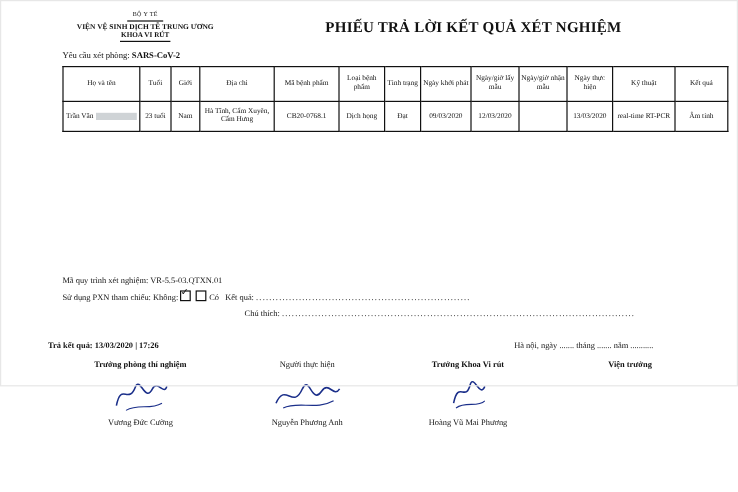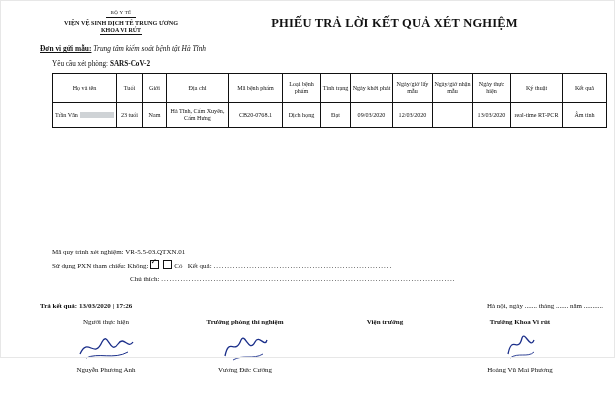--- a/index.html
+++ b/index.html
@@ -11,21 +11,21 @@
     height: 410px;
     background: #ffffff;
     font-family: "Liberation Serif", serif;
     color: #111111;
     overflow: hidden;
     position: relative;
   }
   .page {
     position: relative;
     width: 615px;
-    height: 358px;
+    height: 322px;
     box-sizing: border-box;
     padding: 6px 12px 16px 12px;
   }
 
   
   .header {
     display: flex;
     align-items: flex-start;
     padding-top: 4px;
   }
@@ -160,31 +160,32 @@
     content: "✓";
     position: absolute;
     left: 0px;
     top: -3px;
     font-size: 8px;
     line-height: 1;
     color: #111;
   }
   .note-line {
     padding-left: 78px;
+    text-align: center;
   }
 
   
   .result-row {
     margin-top: 16px;
     padding-left: 28px;
     font-size: 7px;
     display: flex;
   }
   .result-left { width: 330px; font-weight: bold; }
-  .result-right { flex: 1; text-align: right; }
+  .result-right { flex: 1; text-align: center; }
 
   
   .sign-row {
     margin-top: 8px;
     padding-left: 30px;
     display: flex;
     font-size: 7px;
   }
   .sign-col {
     text-align: center;
@@ -237,24 +238,20 @@
       <div class="org-ministry-underline"></div>
       <div class="org-institute">VIỆN VỆ SINH DỊCH TỄ TRUNG ƯƠNG</div>
       <div class="org-dept">KHOA VI RÚT</div>
       <div class="org-dept-underline"></div>
     </div>
     <div class="title-block">
       <div class="doc-title">PHIẾU TRẢ LỜI KẾT QUẢ XÉT NGHIỆM</div>
     </div>
   </div>
 
-  <div class="sender-line">
-    <span class="sender-label">Đơn vị gửi mẫu:</span>
-    <span class="sender-value">Trung tâm kiểm soát bệnh tật Hà Tĩnh</span>
-  </div>
 
   <div class="request-line">
     <span>Yêu cầu xét phòng:</span>
     <span class="request-value">SARS-CoV-2</span>
   </div>
 
   <table class="main-table">
     <colgroup>
       <col style="width:64px">
         <col style="width:26px">
@@ -329,54 +326,54 @@
   <div class="result-row">
     <div class="result-left">
       <span>Trả kết quả:</span>
       <span>13/03/2020</span> |
       <span>17:26</span>
     </div>
     <div class="result-right">Hà nội, ngày ....... tháng ....... năm ...........</div>
   </div>
 
   <div class="sign-row">
+    <div class="sign-col c2">
+      <div class="sign-title bold">Trưởng phòng thí nghiệm</div>
+      <div class="sign-space">
+        <svg class="sig" width="52" height="34" viewBox="0 0 52 34">
+          <path d="M6 26 C10 6, 16 26, 22 10 C26 2, 30 24, 36 12 C40 4, 46 18, 48 10" fill="none" stroke="#1b2f8a" stroke-width="1.3"></path>
+          <path d="M14 30 C24 24, 34 30, 44 24" fill="none" stroke="#1b2f8a" stroke-width=".9"></path>
+        </svg>
+      </div>
+      <div class="sign-name">Vương Đức Cường</div>
+    </div>
+
     <div class="sign-col c1">
       <div class="sign-title">Người thực hiện</div>
       <div class="sign-space">
         <svg class="sig" width="60" height="34" viewBox="0 0 60 34">
           <path d="M4 24 C12 6, 18 30, 26 12 C32 0, 34 26, 42 14 C48 5, 52 20, 57 12" fill="none" stroke="#1b2f8a" stroke-width="1.3"></path>
           <path d="M10 28 C22 22, 38 30, 52 22" fill="none" stroke="#1b2f8a" stroke-width="1"></path>
         </svg>
       </div>
       <div class="sign-name">Nguyễn Phương Anh</div>
     </div>
 
-    <div class="sign-col c2">
-      <div class="sign-title bold">Trưởng phòng thí nghiệm</div>
-      <div class="sign-space">
-        <svg class="sig" width="52" height="34" viewBox="0 0 52 34">
-          <path d="M6 26 C10 6, 16 26, 22 10 C26 2, 30 24, 36 12 C40 4, 46 18, 48 10" fill="none" stroke="#1b2f8a" stroke-width="1.3"></path>
-          <path d="M14 30 C24 24, 34 30, 44 24" fill="none" stroke="#1b2f8a" stroke-width=".9"></path>
-        </svg>
-      </div>
-      <div class="sign-name">Vương Đức Cường</div>
-    </div>
-
-    <div class="sign-col c4">
-      <div class="sign-title bold">Viện trưởng</div>
-      <div class="sign-space"></div>
-      <div class="sign-name"></div>
-    </div>
-
     <div class="sign-col c3">
       <div class="sign-title bold">Trưởng Khoa Vi rút</div>
       <div class="sign-space">
         <svg class="sig" width="40" height="34" viewBox="0 0 40 34">
           <path d="M8 24 C12 4, 18 24, 22 8 C25 0, 30 20, 34 10" fill="none" stroke="#1b2f8a" stroke-width="1.3"></path>
           <path d="M10 28 C18 22, 28 28, 34 22" fill="none" stroke="#1b2f8a" stroke-width=".9"></path>
         </svg>
       </div>
       <div class="sign-name">Hoàng Vũ Mai Phương</div>
     </div>
+
+    <div class="sign-col c4">
+      <div class="sign-title bold">Viện trưởng</div>
+      <div class="sign-space"></div>
+      <div class="sign-name"></div>
+    </div>
   </div>
 
   <div class="page-edge"></div>
 </div>
 
 </body></html>

